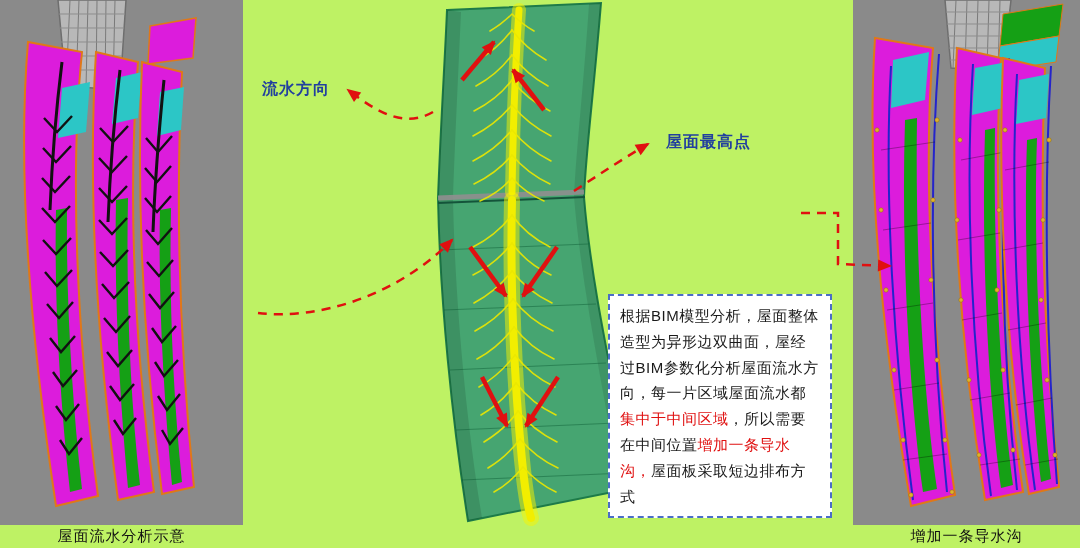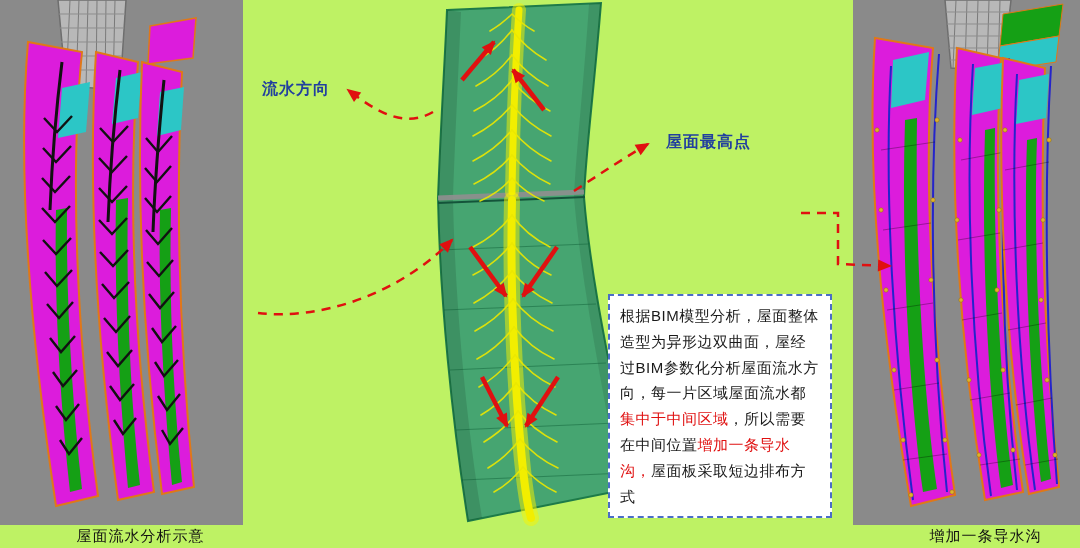--- a/index.html
+++ b/index.html
@@ -8,21 +8,21 @@
   #left-panel{left:0;width:243px;}
   #right-panel{left:853px;width:227px;}
   #overlay-svg{position:absolute;left:0;top:0;width:1080px;height:548px;pointer-events:none;}
   .blue-label{position:absolute;color:#22409e;font-weight:bold;font-size:16px;letter-spacing:1px;white-space:nowrap;}
   #flow-direction-label{left:262px;top:79px;}
   #highest-point-label{left:666px;top:132px;text-align:right;}
   #gutter-label{left:648px;top:203px;}
   .note-box{position:absolute;left:579px;top:294px;width:200px;padding:7px 10px;border:2px dashed #4a6dc8;
             background:#ffffff;font-size:15px;line-height:1.72;color:#1a1a1a;letter-spacing:.5px;margin-left:29px;}
   .note-red{color:#e01010;}
-  .caption{position:absolute;top:527px;font-size:15px;color:#111;text-align:center;letter-spacing:1px;padding-left:19px;}
+  .caption{position:absolute;top:527px;font-size:15px;color:#111;text-align:center;letter-spacing:1px;}
   #left-caption{left:0;width:243px;}
   #right-caption{left:853px;width:227px;}
 </style>
 </head>
 <body>
 
 <div id="stage">
 
   <div id="left-panel" class="panel-gray">
     <svg width="243" height="525" viewBox="0 0 243 525">

